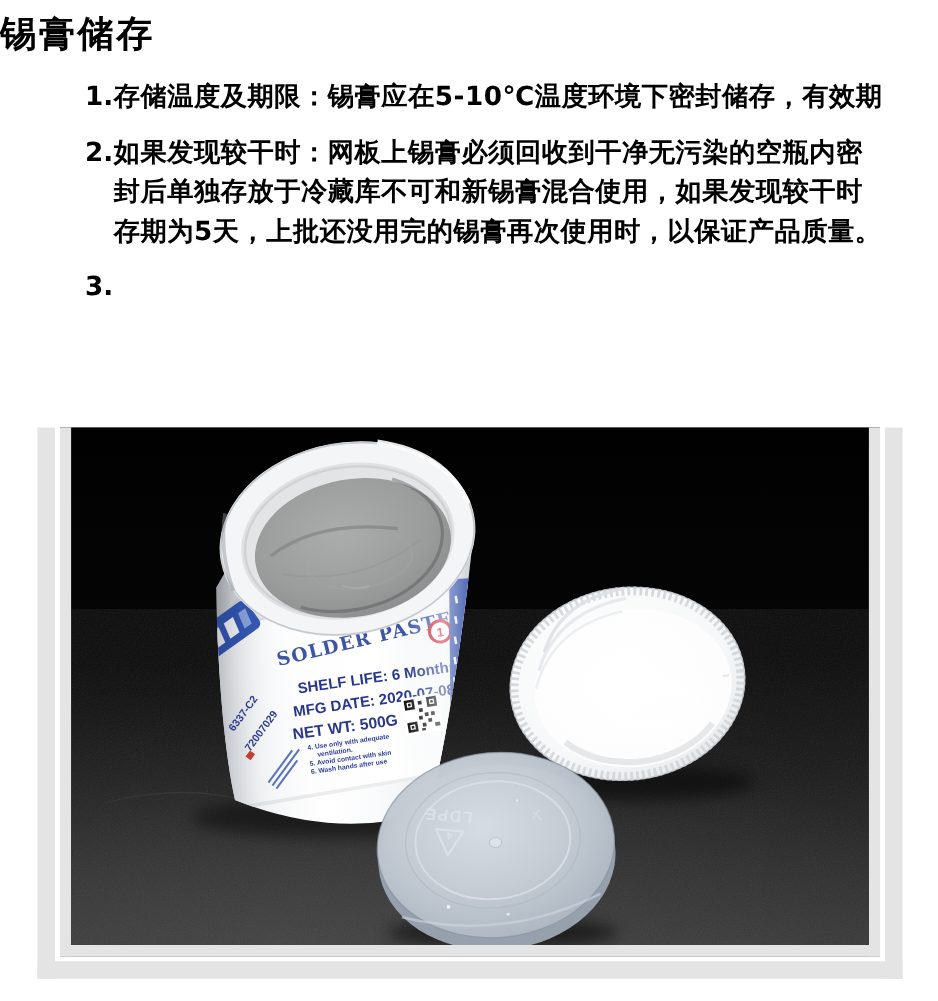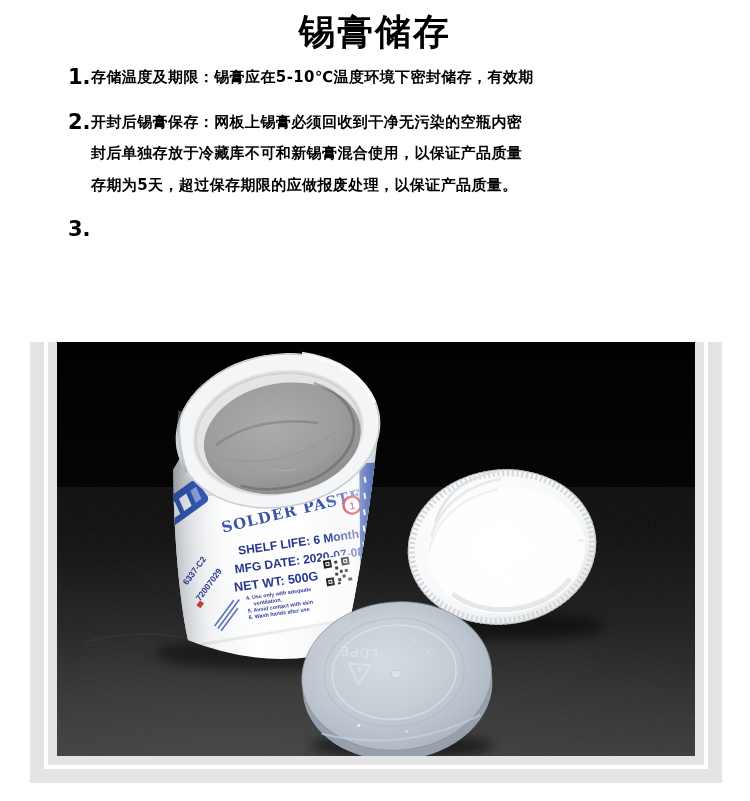--- a/index.html
+++ b/index.html
@@ -1,24 +1,24 @@
 <!DOCTYPE html>
 <html><head>
 <meta charset="utf-8">
 <style>
   html,body{margin:0;padding:0;background:#ffffff;}
   body{width:750px;height:801px;position:relative;overflow:hidden;
        font-family:"DejaVu Sans","Liberation Sans",sans-serif;color:#000;}
-  .page-title{position:absolute;top:8px;left:0;width:750px;text-align:center;
-       font-size:36px;font-weight:700;letter-spacing:2px;}
+  .page-title{position:absolute;top:8px;left:0;width:750px;
+       font-size:29px;font-weight:700;letter-spacing:2px;}
   .notes{position:absolute;top:62px;left:68px;width:648px;}
   .note{display:flex;margin-bottom:13px;}
   .note-num{flex:0 0 23px;font-size:21px;font-weight:700;line-height:31.5px;}
   .note-lines{flex:1;}
-  .note-line{font-size:15px;font-weight:700;line-height:31.5px;letter-spacing:0.4px;white-space:nowrap;}
+  .note-line{font-size:21px;font-weight:700;line-height:31.5px;letter-spacing:0.4px;white-space:nowrap;}
   .photo-frame{position:absolute;left:30px;top:342px;width:692px;height:441px;
        box-sizing:border-box;background:#ffffff;
        border:14px solid #e4e4e4;border-top:none;padding:0 4px 4px 4px;}
   .photo-inner{box-sizing:border-box;width:100%;height:100%;
        border:9px solid #e4e4e4;border-top:none;background:#000;}
   .photo-inner svg{display:block;width:100%;height:100%;}
 </style>
 </head>
 <body>
 
@@ -27,23 +27,23 @@
 <div class="notes">
   <div class="note">
     <div class="note-num">1.</div>
     <div class="note-lines">
       <div class="note-line">存储温度及期限：锡膏应在5-10℃温度环境下密封储存，有效期</div>
     </div>
   </div>
   <div class="note">
     <div class="note-num">2.</div>
     <div class="note-lines">
-      <div class="note-line">开封后锡膏保存：网板上锡膏必须回收到干净无污染的空瓶内密</div>
-      <div class="note-line">封后单独存放于冷藏库不可和新锡膏混合使用，以保证产品质量</div>
-      <div class="note-line">存期为5天，超过保存期限的应做报废处理，以保证产品质量。</div>
+      <div class="note-line">如果发现较干时：网板上锡膏必须回收到干净无污染的空瓶内密</div>
+      <div class="note-line">封后单独存放于冷藏库不可和新锡膏混合使用，如果发现较干时</div>
+      <div class="note-line">存期为5天，上批还没用完的锡膏再次使用时，以保证产品质量。</div>
     </div>
   </div>
   <div class="note">
     <div class="note-num">3.</div>
     <div class="note-lines">
     </div>
   </div>
 </div>
 
 <div class="photo-frame">

